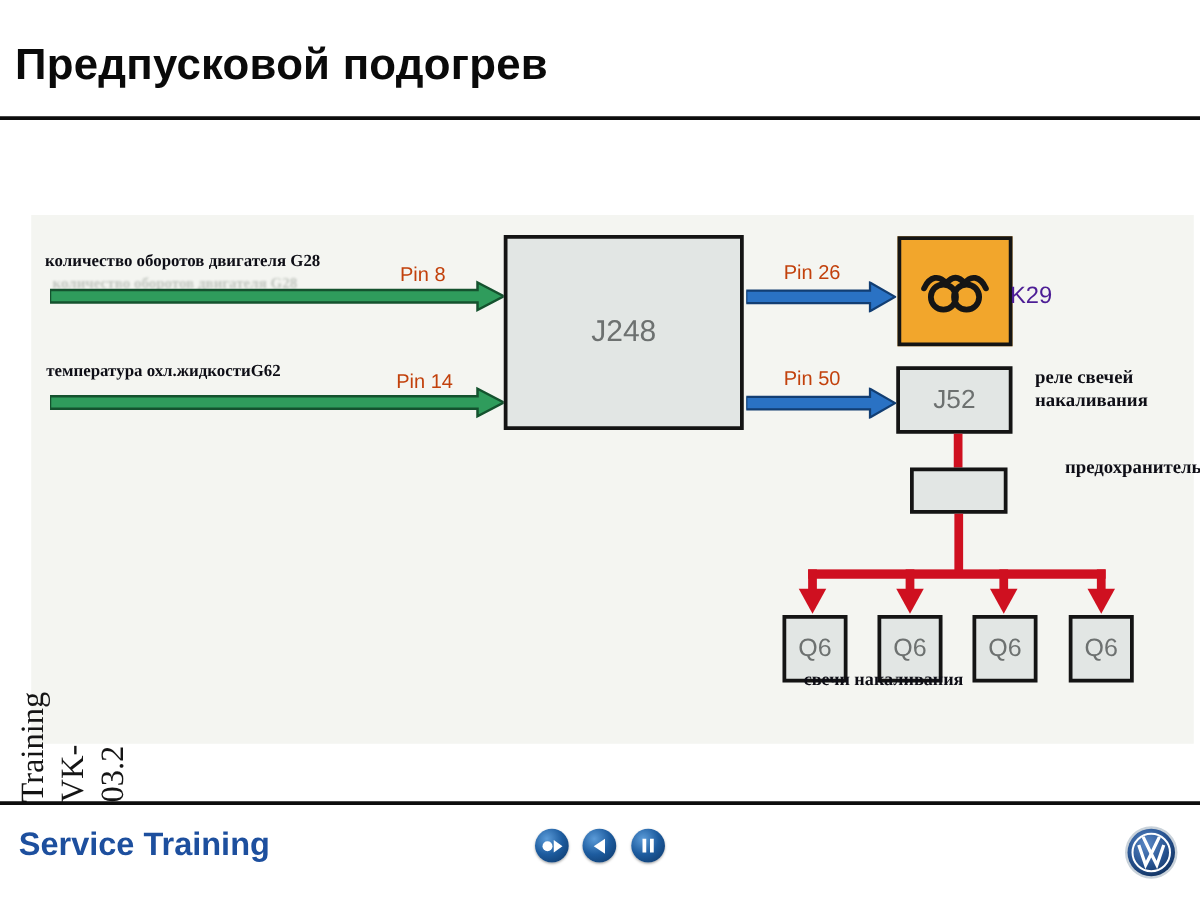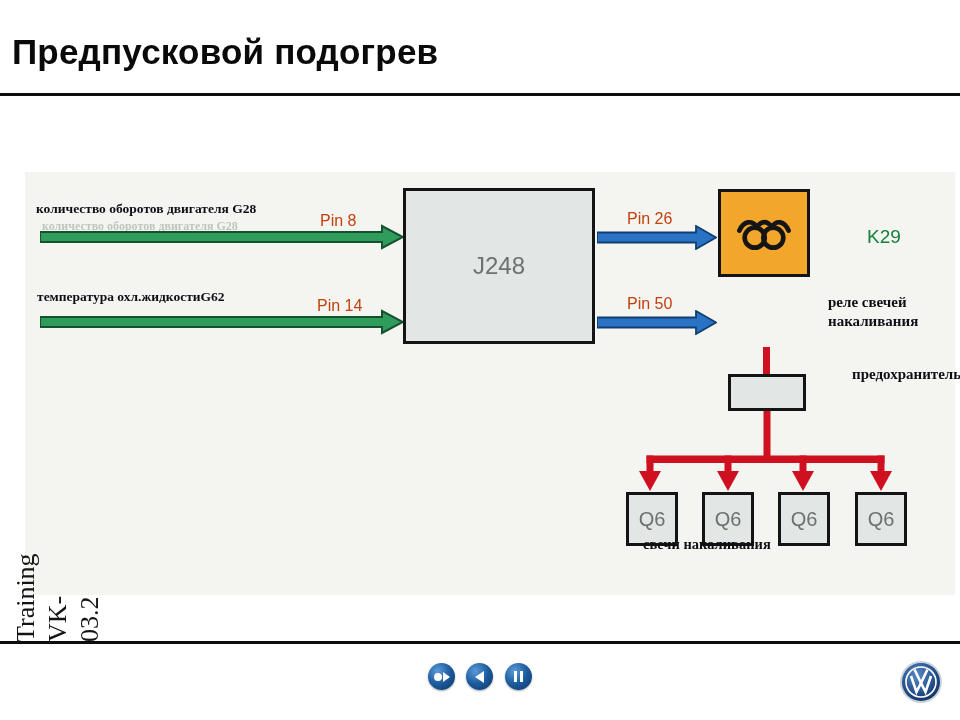--- a/index.html
+++ b/index.html
@@ -100,22 +100,25 @@
     <svg width="68" height="50" viewBox="0 0 88 64">
       <g stroke="#151515" stroke-width="6" fill="none" stroke-linecap="round">
         <circle cx="32" cy="38" r="13"></circle>
         <circle cx="56" cy="38" r="13"></circle>
         <path d="M12 29 C18 16 28 15 35 24"></path>
         <path d="M35 24 C41 16 48 16 54 24"></path>
         <path d="M54 24 C60 15 70 16 76 29"></path>
       </g>
     </svg>
   </div>
-  <div class="pin-label" style="left:867px;top:226px;font-size:19px;color:#15803d;">K29</div>
+  <div class="pin-label" style="left:808px;top:226px;font-size:19px;color:#4c1d95;">K29</div>
 
+  <div class="box relay-box">
+    <span>J52</span>
+  </div>
   <div class="serif-label" style="left:828px;top:294px;font-size:15px;">реле свечей</div>
   <div class="serif-label" style="left:828px;top:313px;font-size:15px;">накаливания</div>
 
   <div class="redline" style="left:763px;top:347px;width:7px;height:28px;"></div>
 
   <div class="box fuse-box"></div>
   <div class="serif-label" style="left:832px;top:366px;font-size:15px;margin-left:20px;">предохранитель</div>
 
   <svg class="arrow-svg" style="left:620px;top:400px;" width="290" height="95" viewBox="0 0 290 95">
     <g fill="#cf1020">
@@ -146,20 +149,21 @@
   </div>
   <div class="serif-label" style="left:643px;top:536px;font-size:14.5px;text-align:center;">свечи накаливания</div>
 
   <div class="side-label">
     <div>Training</div>
     <div>VK-</div>
     <div>03.2</div>
   </div>
 
   <div class="rule bottom"></div>
+  <div class="footer-brand">Service Training</div>
 
   <button class="nav-btn" style="left:428px;">
     <span class="dot"></span>
     <span class="tri-right"></span>
   </button>
   <button class="nav-btn" style="left:466px;">
     <span class="tri-left"></span>
   </button>
   <button class="nav-btn" style="left:505px;">
     <span class="bar"></span>

